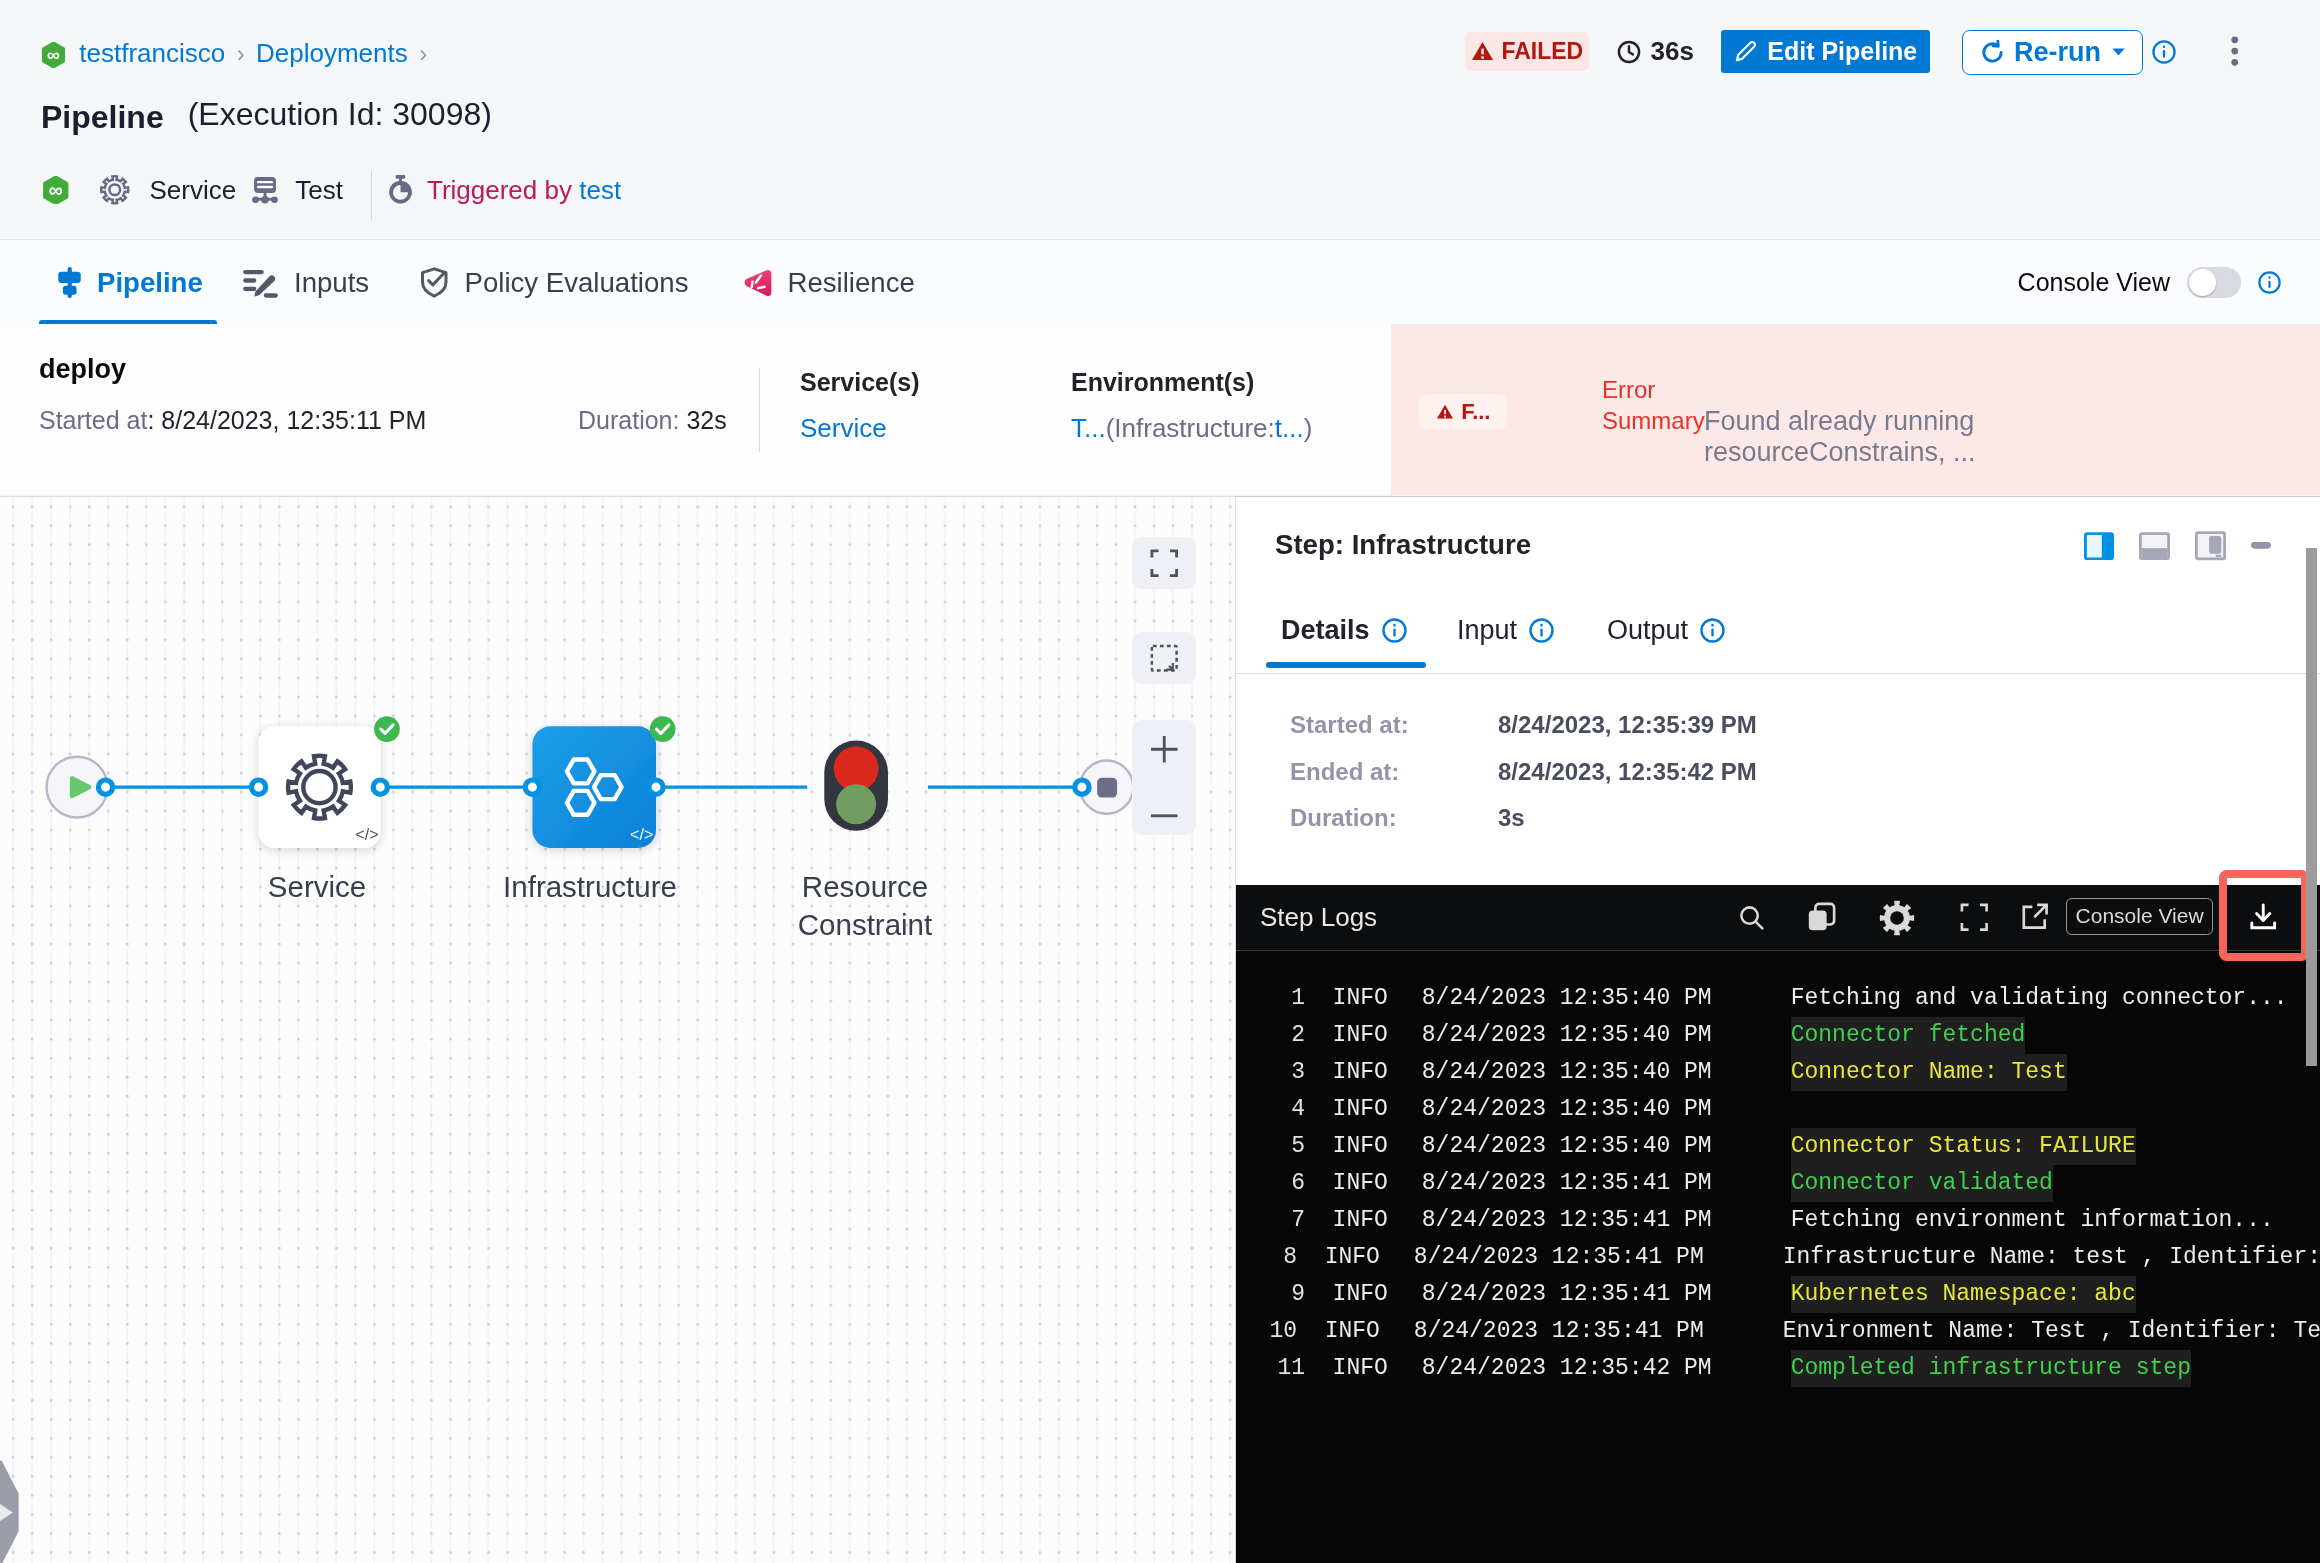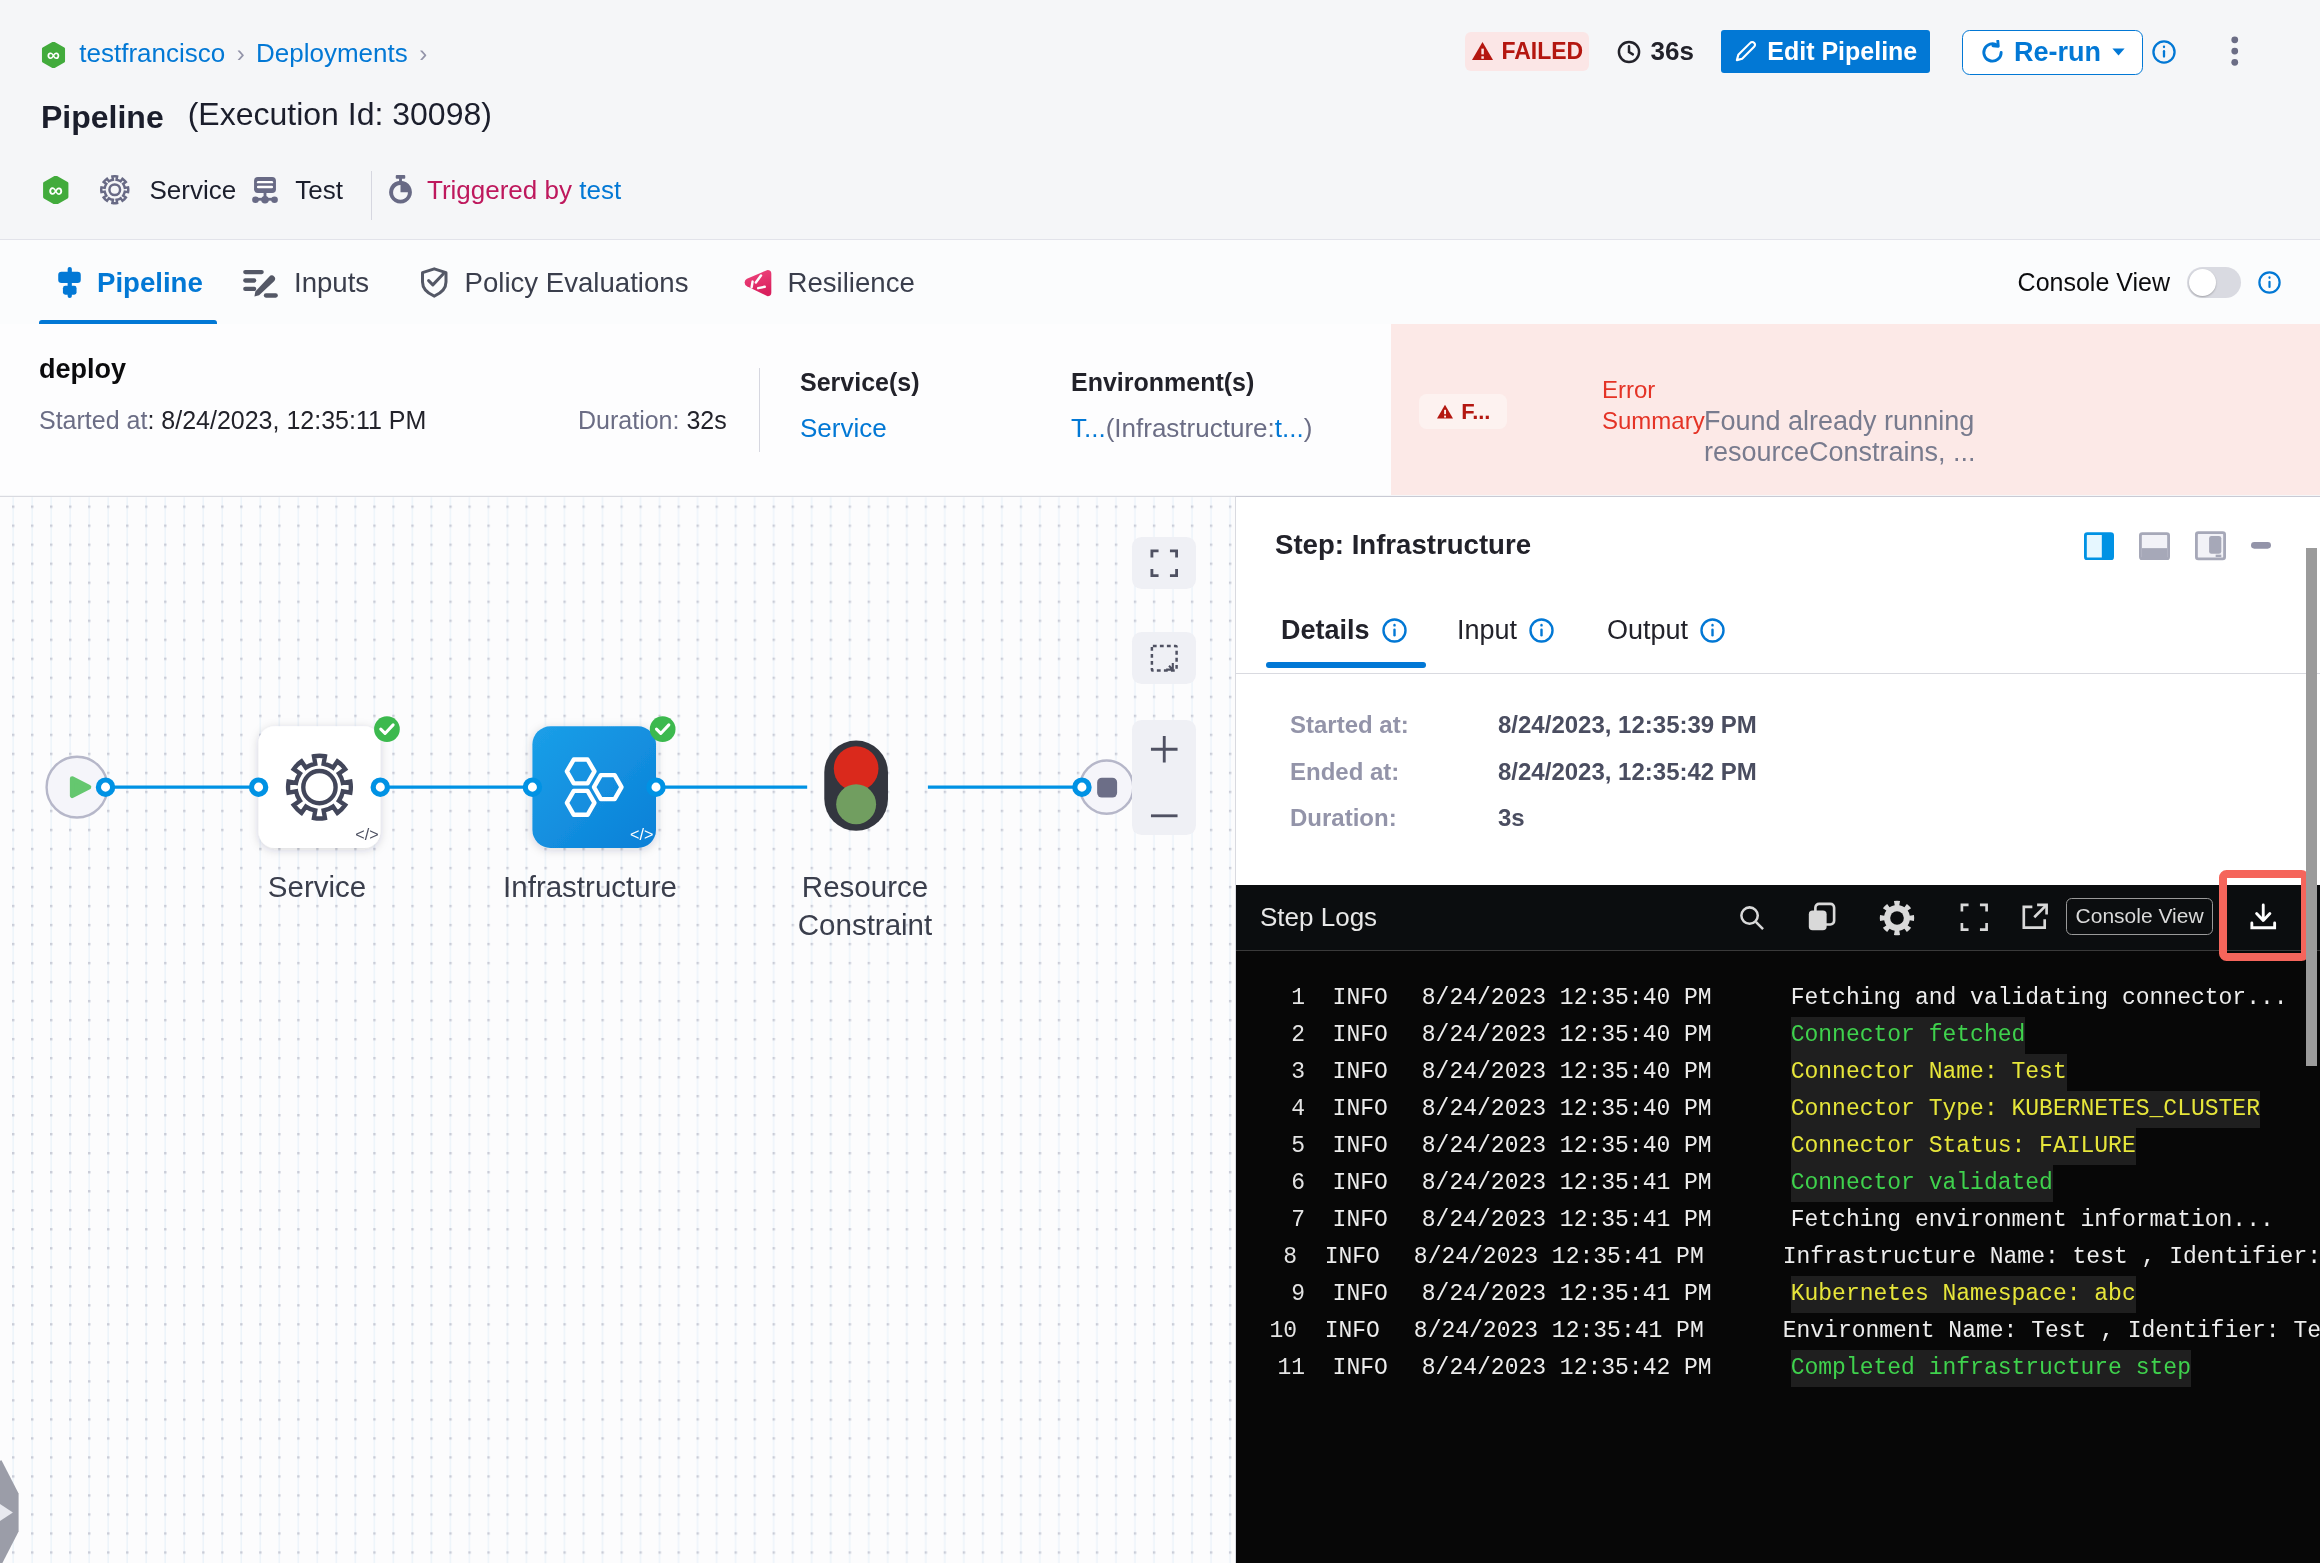--- a/index.html
+++ b/index.html
@@ -383,21 +383,21 @@
         <svg style="position:absolute;left:1013px;top:18px" width="28.5" height="28.5" viewBox="0 0 30 30">
             <path d="M15 2 V17 M8 11 L15 18.5 L22 11" fill="none" stroke="#fff" stroke-width="3" stroke-linecap="round" stroke-linejoin="round"></path>
             <path d="M3 21 V26 H27 V21" fill="none" stroke="#fff" stroke-width="3" stroke-linecap="round"></path>
           </svg>
       </div>
     </div>
     <div id="logbody">
       <div class="ll"><span class="n">1</span><span class="lv">INFO</span><span class="ld">8/24/2023 12:35:40 PM</span><span class="lm">Fetching and validating connector...</span></div>
       <div class="ll"><span class="n">2</span><span class="lv">INFO</span><span class="ld">8/24/2023 12:35:40 PM</span><span class="lm g">Connector fetched</span></div>
       <div class="ll"><span class="n">3</span><span class="lv">INFO</span><span class="ld">8/24/2023 12:35:40 PM</span><span class="lm y">Connector Name: Test</span></div>
-      <div class="ll"><span class="n">4</span><span class="lv">INFO</span><span class="ld">8/24/2023 12:35:40 PM</span><span class="lm y">Connector Type: KUBERNETES_CLUSTER</span></div>
+      <div class="ll"><span class="n">4</span><span class="lv">INFO</span><span class="ld">8/24/2023 12:35:40 PM</span></div>
       <div class="ll"><span class="n">5</span><span class="lv">INFO</span><span class="ld">8/24/2023 12:35:40 PM</span><span class="lm y">Connector Status: FAILURE</span></div>
       <div class="ll"><span class="n">6</span><span class="lv">INFO</span><span class="ld">8/24/2023 12:35:41 PM</span><span class="lm g">Connector validated</span></div>
       <div class="ll"><span class="n">7</span><span class="lv">INFO</span><span class="ld">8/24/2023 12:35:41 PM</span><span class="lm">Fetching environment information...</span></div>
       <div class="ll"><span class="n">8</span><span class="lv">INFO</span><span class="ld">8/24/2023 12:35:41 PM</span><span class="lm">Infrastructure Name: test , Identifier:</span></div>
       <div class="ll"><span class="n">9</span><span class="lv">INFO</span><span class="ld">8/24/2023 12:35:41 PM</span><span class="lm y">Kubernetes Namespace: abc</span></div>
       <div class="ll"><span class="n">10</span><span class="lv">INFO</span><span class="ld">8/24/2023 12:35:41 PM</span><span class="lm">Environment Name: Test , Identifier: Te</span></div>
       <div class="ll"><span class="n">11</span><span class="lv">INFO</span><span class="ld">8/24/2023 12:35:42 PM</span><span class="lm g">Completed infrastructure step</span></div>
     </div>
   </div>
   <div id="redbox"></div>

